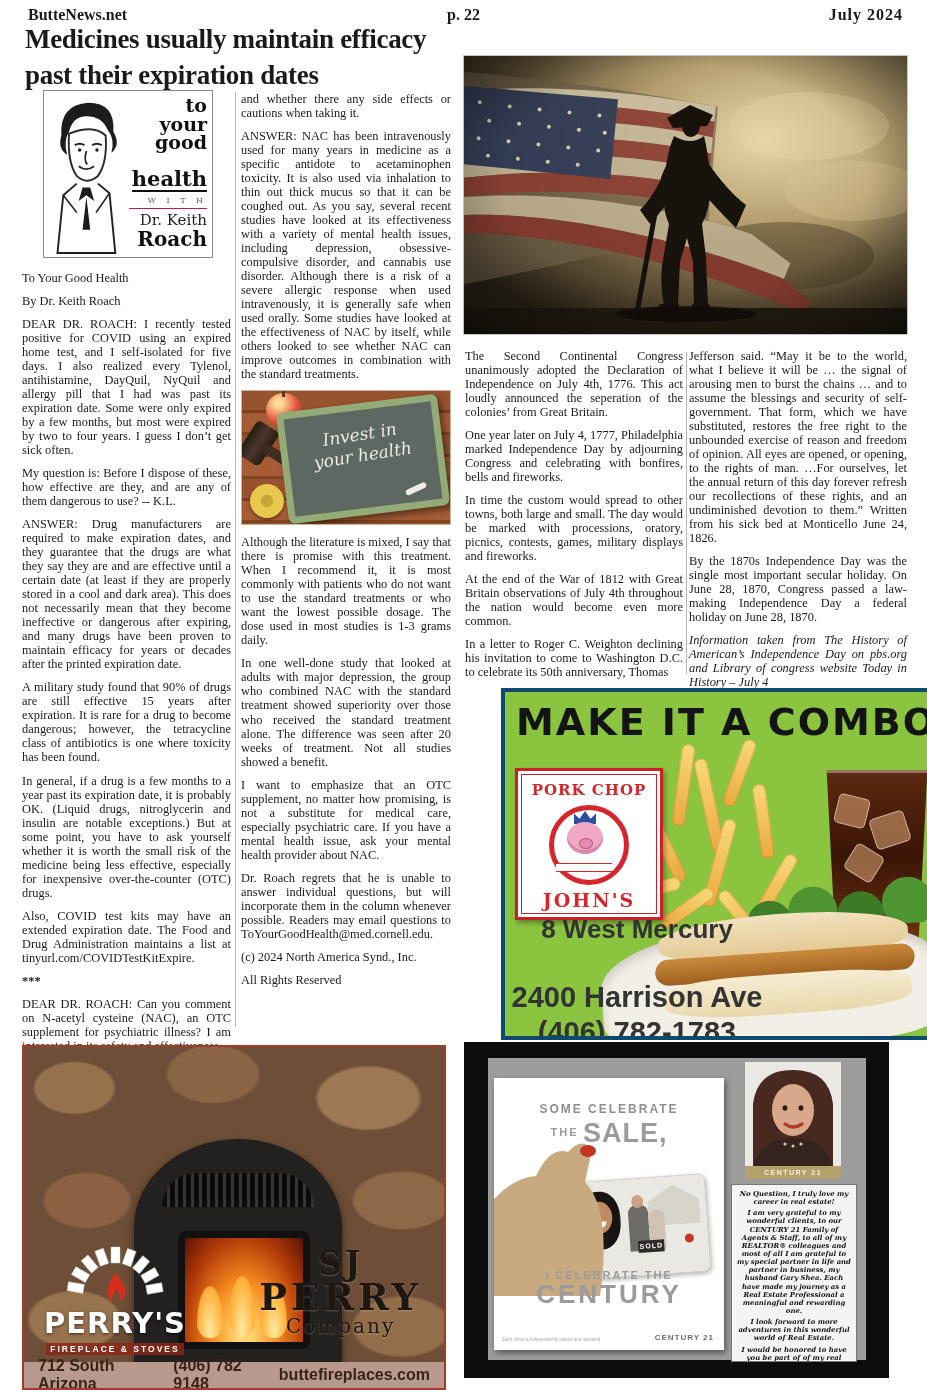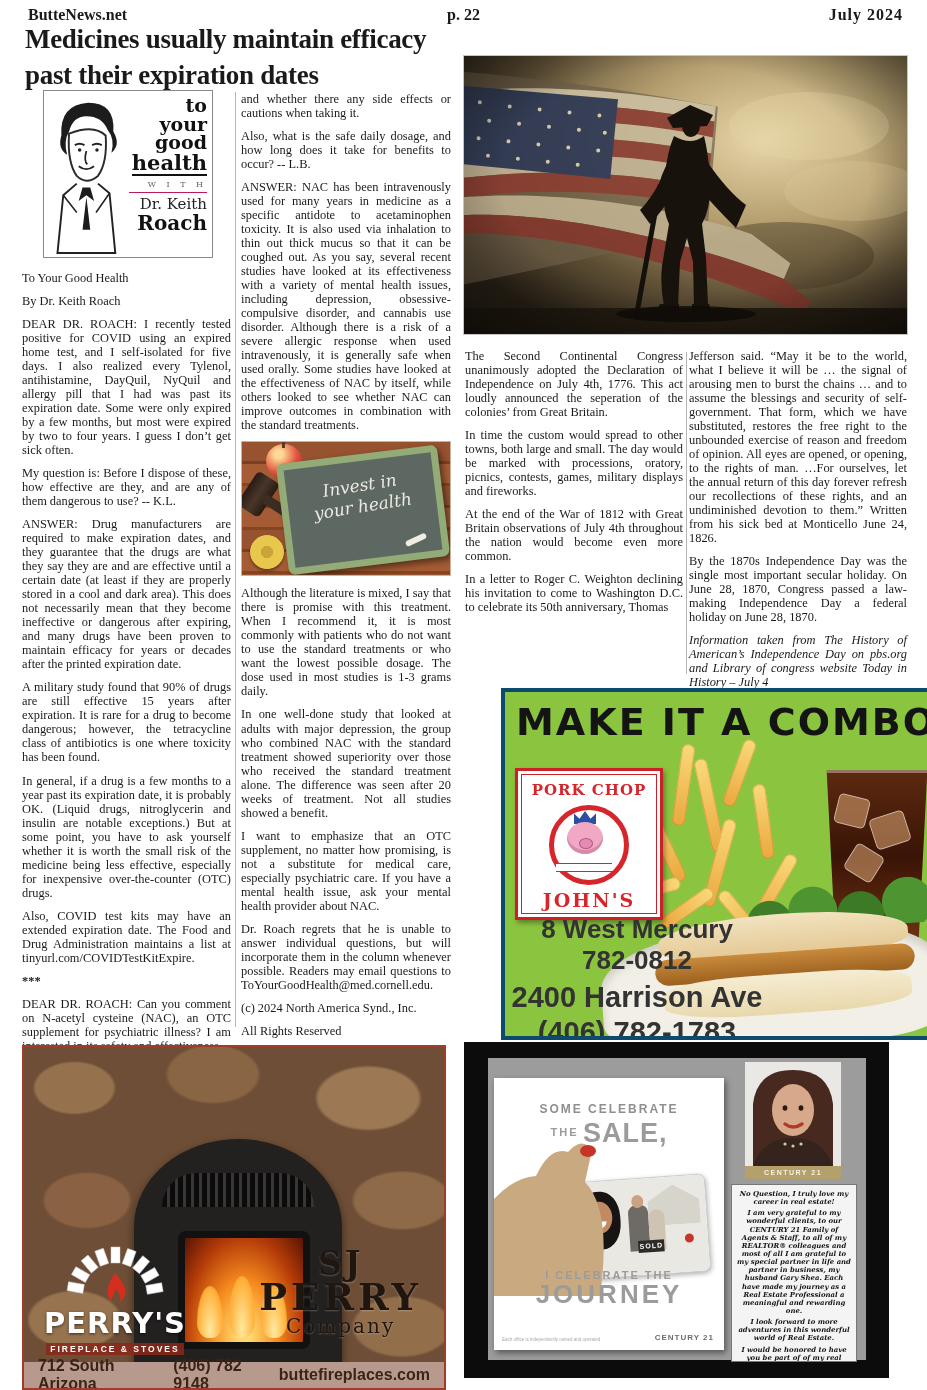--- a/index.html
+++ b/index.html
@@ -27,21 +27,21 @@
   #ind-col2{left:689px;top:349px;width:218px;}
   .vrule{position:absolute;width:1px;background:#b5b5b5;}
   .credit{font-style:italic;}
 
   
   .tygh{width:168px;height:166px;margin:2px 0 13px 21px;border:1px solid #8a8a8a;background:#fff;
         display:flex;overflow:hidden;}
   .tygh-portrait{width:52%;height:100%;}
   .tygh-words{width:48%;padding:5px 5px 0 0;text-align:right;font-family:"DejaVu Serif",serif;}
   .tygh-w{font-weight:bold;font-size:19px;line-height:0.98;color:#111;}
-  .tygh-w4{font-size:21px;border-bottom:2px solid #111;display:inline-block;line-height:1.05;}
+  .tygh-w4{font-size:21px;border-bottom:2px solid #111;display:inline-block;line-height:1.05;margin-top:16px;}
   .tygh-with{font-size:8px;letter-spacing:4px;color:#666;margin:4px 0 2px;border-bottom:1px solid #be185d;padding-bottom:3px;}
   .tygh-n1{font-size:15px;color:#222;margin-top:3px;}
   .tygh-n2{font-size:20px;font-weight:bold;color:#111;line-height:1;}
 
   
   .invest{position:relative;width:208px;height:133px;margin:1px 0 10px;overflow:hidden;border:1px solid #c9b39a;
           background:repeating-linear-gradient(180deg,#97522f 0 19px,#7c3e21 19px 22px,#a55c34 22px 41px,#84451f 41px 44px);}
   .chalkboard{position:absolute;left:40px;top:12px;width:148px;height:98px;background:#5d6862;
               border:7px solid #93ab77;border-radius:7px;transform:rotate(-7deg);
               box-shadow:3px 4px 6px rgba(0,0,0,.45);}
@@ -233,21 +233,20 @@
     <p>ANSWER: Drug manufacturers are required to make expiration dates, and they guarantee that the drugs are what they say they are and are effective until a certain date (at least if they are properly stored in a cool and dark area). This does not necessarily mean that they become ineffective or dangerous after expiring, and many drugs have been proven to maintain efficacy for years or decades after the printed expiration date.</p>
     <p>A military study found that 90% of drugs are still effective 15 years after expiration. It is rare for a drug to become dangerous; however, the tetracycline class of antibiotics is one where toxicity has been found.</p>
     <p>In general, if a drug is a few months to a year past its expiration date, it is probably OK. (Liquid drugs, nitroglycerin and insulin are notable exceptions.) But at some point, you have to ask yourself whether it is worth the small risk of the medicine being less effective, especially for inexpensive over-the-counter (OTC) drugs.</p>
     <p>Also, COVID test kits may have an extended expiration date. The Food and Drug Administration maintains a list at tinyurl.com/COVIDTestKitExpire.</p>
     <p style="font-weight:bold;">***</p>
     <p>DEAR DR. ROACH: Can you comment on N-acetyl cysteine (NAC), an OTC supplement for psychiatric illness? I am interested in its safety and effectiveness</p>
   </div>
 
   <div id="health-col2" class="col">
     <p>and whether there any side effects or cautions when taking it.</p>
-    <p>Also, what is the safe daily dosage, and how long does it take for benefits to occur? -- L.B.</p>
     <p>ANSWER: NAC has been intravenously used for many years in medicine as a specific antidote to acetaminophen toxicity. It is also used via inhalation to thin out thick mucus so that it can be coughed out. As you say, several recent studies have looked at its effectiveness with a variety of mental health issues, including depression, obsessive-compulsive disorder, and cannabis use disorder. Although there is a risk of a severe allergic response when used intravenously, it is generally safe when used orally. Some studies have looked at the effectiveness of NAC by itself, while others looked to see whether NAC can improve outcomes in combination with the standard treatments.</p>
     <div class="invest">
       <div class="dumbbell">
         <div class="db-head db-h1"></div>
           <div class="db-bar"></div>
           <div class="db-head db-h2"></div>
       </div>
       <div class="apple"></div>
       <div class="tape"></div>
       <div class="chalkboard">
@@ -329,20 +328,21 @@
         <path d="M228,248 L245,248 L249,260 L228,260 Z"></path>
       </g>
       <rect y="252" width="443" height="26" fill="#201910" opacity="0.9"></rect>
       <ellipse cx="222" cy="258" rx="70" ry="8" fill="#0f0b07" opacity="0.8"></ellipse>
       <rect width="443" height="278" fill="url(#vg)"></rect>
     </svg>
   </div>
 
   <div id="ind-col1" class="col">
     <p>The Second Continental Congress unanimously adopted the Declaration of Independence on July 4th, 1776. This act loudly announced the seperation of the colonies’ from Great Britain.</p>
+    <p>One year later on July 4, 1777, Philadelphia marked Independence Day by adjourning Congress and celebrating with bonfires, bells and fireworks.</p>
     <p>In time the custom would spread to other towns, both large and small. The day would be marked with processions, oratory, picnics, contests, games, military displays and fireworks.</p>
     <p>At the end of the War of 1812 with Great Britain observations of July 4th throughout the nation would become even more common.</p>
     <p>In a letter to Roger C. Weighton declining his invitation to come to Washington D.C. to celebrate its 50th anniversary, Thomas</p>
   </div>
   <div id="ind-col2" class="col">
     <p>Jefferson said. “May it be to the world, what I believe it will be … the signal of arousing men to burst the chains … and to assume the blessings and security of self-government. That form, which we have substituted, restores the free right to the unbounded exercise of reason and freedom of opinion. All eyes are opened, or opening, to the rights of man. …For ourselves, let the annual return of this day forever refresh our recollections of these rights, and an undiminished devotion to them.” Written from his sick bed at Monticello June 24, 1826.</p>
     <p>By the 1870s Independence Day was the single most important secular holiday. On June 28, 1870, Congress passed a law-making Independence Day a federal holiday on June 28, 1870.</p>
     <p class="credit">Information taken from The History of American’s Independence Day on pbs.org and Library of congress website Today in History – July 4</p>
   </div>
 
@@ -375,21 +375,20 @@
     </div>
     <div class="sandwich">
       <div class="paper"></div>
         <div class="lettuce"></div>
         <div class="bun-top"></div>
       <div class="patty"></div>
         <div class="bun-bottom"></div>
     </div>
     <div class="combo-addr combo-addr1">
       <div>8 West Mercury</div>
-      <div>782-0812</div>
     </div>
     <div class="combo-addr combo-addr2">
       <div>2400 Harrison Ave</div>
       <div>(406) 782-1783</div>
     </div>
   </div>
 
   <div id="perry">
     <div class="stove">
       <div class="stove-face"></div>
@@ -450,21 +449,21 @@
         <div class="chip-wife"></div>
         <div class="sold-sign">SOLD</div>
         <div class="chip-dot"></div>
       </div>
       <svg class="hand-svg" width="150" height="160" viewBox="0 0 150 160">
         <path d="M0,160 L0,70 Q22,42 48,40 Q62,10 80,16 Q94,0 104,14 L97,46 Q124,74 112,160 Z" fill="#c9aa80"></path>
         <ellipse cx="100" cy="15" rx="8" ry="6" fill="#c43527"></ellipse>
       </svg>
       <div class="i-cel">
         <div class="i-cel-small">I CELEBRATE THE</div>
-        <div class="i-cel-big">JOURNEY</div>
+        <div class="i-cel-big">CENTURY</div>
       </div>
       <div class="fine-print">Each office is independently owned and operated</div>
       <div class="c21-small">CENTURY 21</div>
     </div>
     <div class="jennifer">
       <svg width="96" height="104" viewBox="0 0 96 104">
         <rect width="96" height="104" fill="#eae8e5"></rect>
         <path d="M8,104 L8,42 Q12,8 48,8 Q84,8 88,42 L88,104 Z" fill="#47291f"></path>
         <ellipse cx="48" cy="48" rx="21" ry="26" fill="#d8a88b"></ellipse>
         <path d="M24,34 Q48,6 72,34 Q64,20 48,20 Q32,20 24,34 Z" fill="#47291f"></path>

